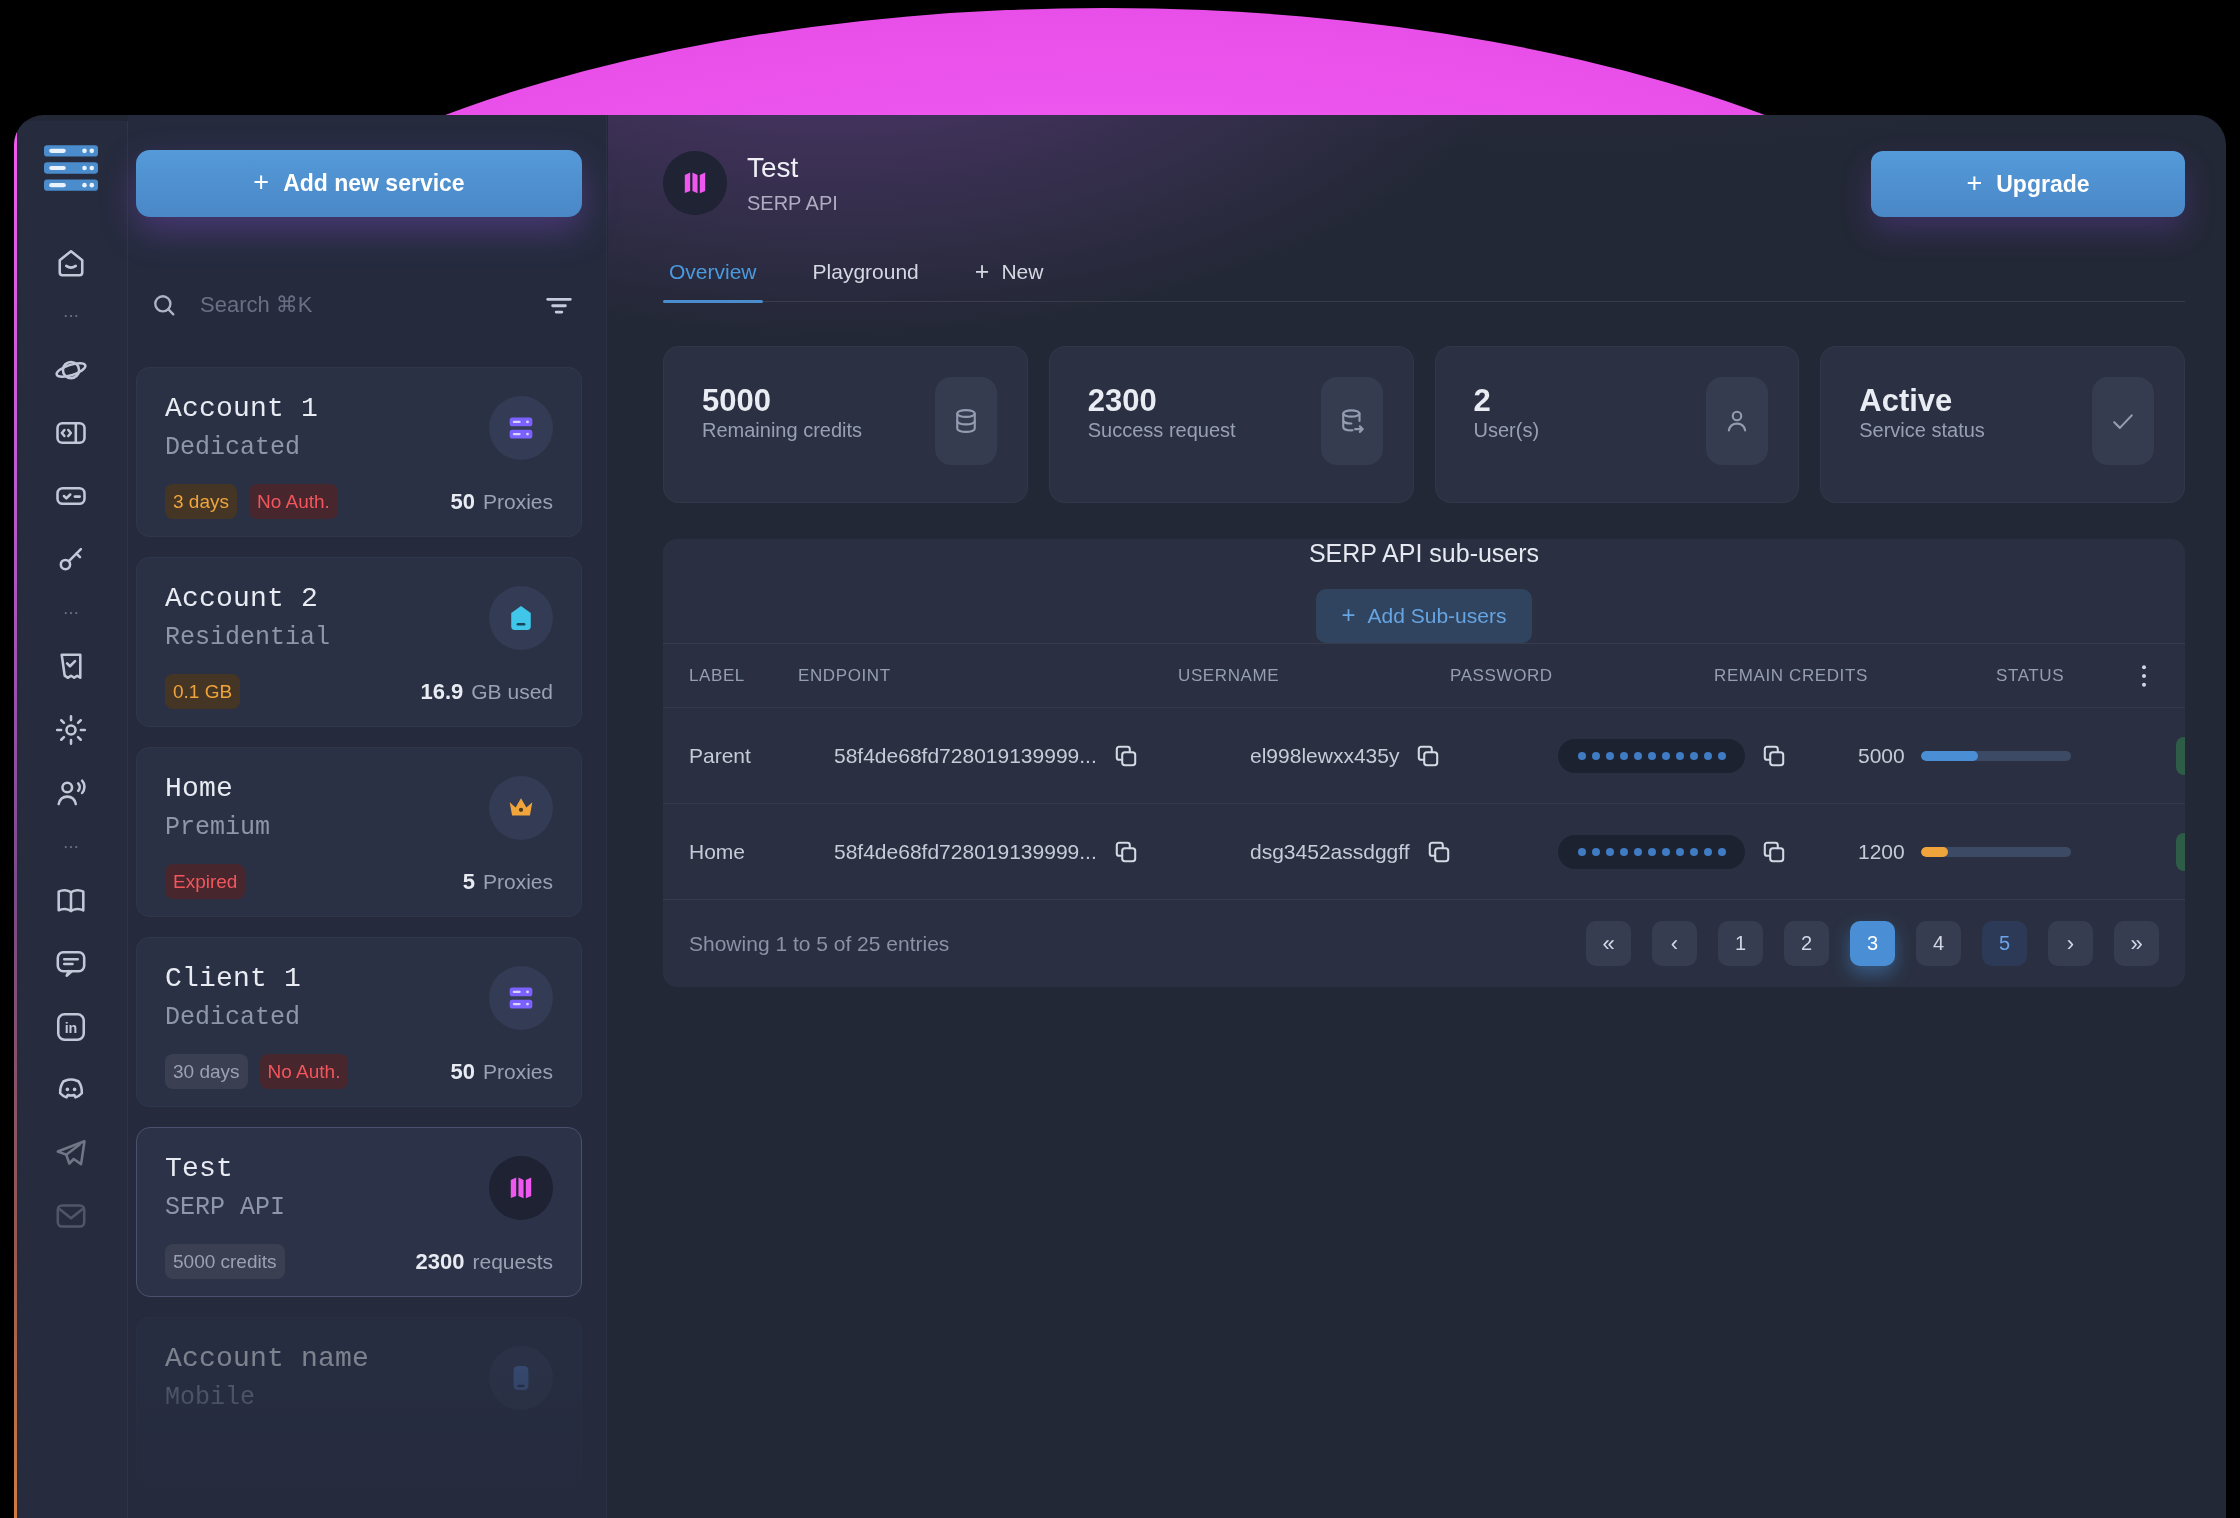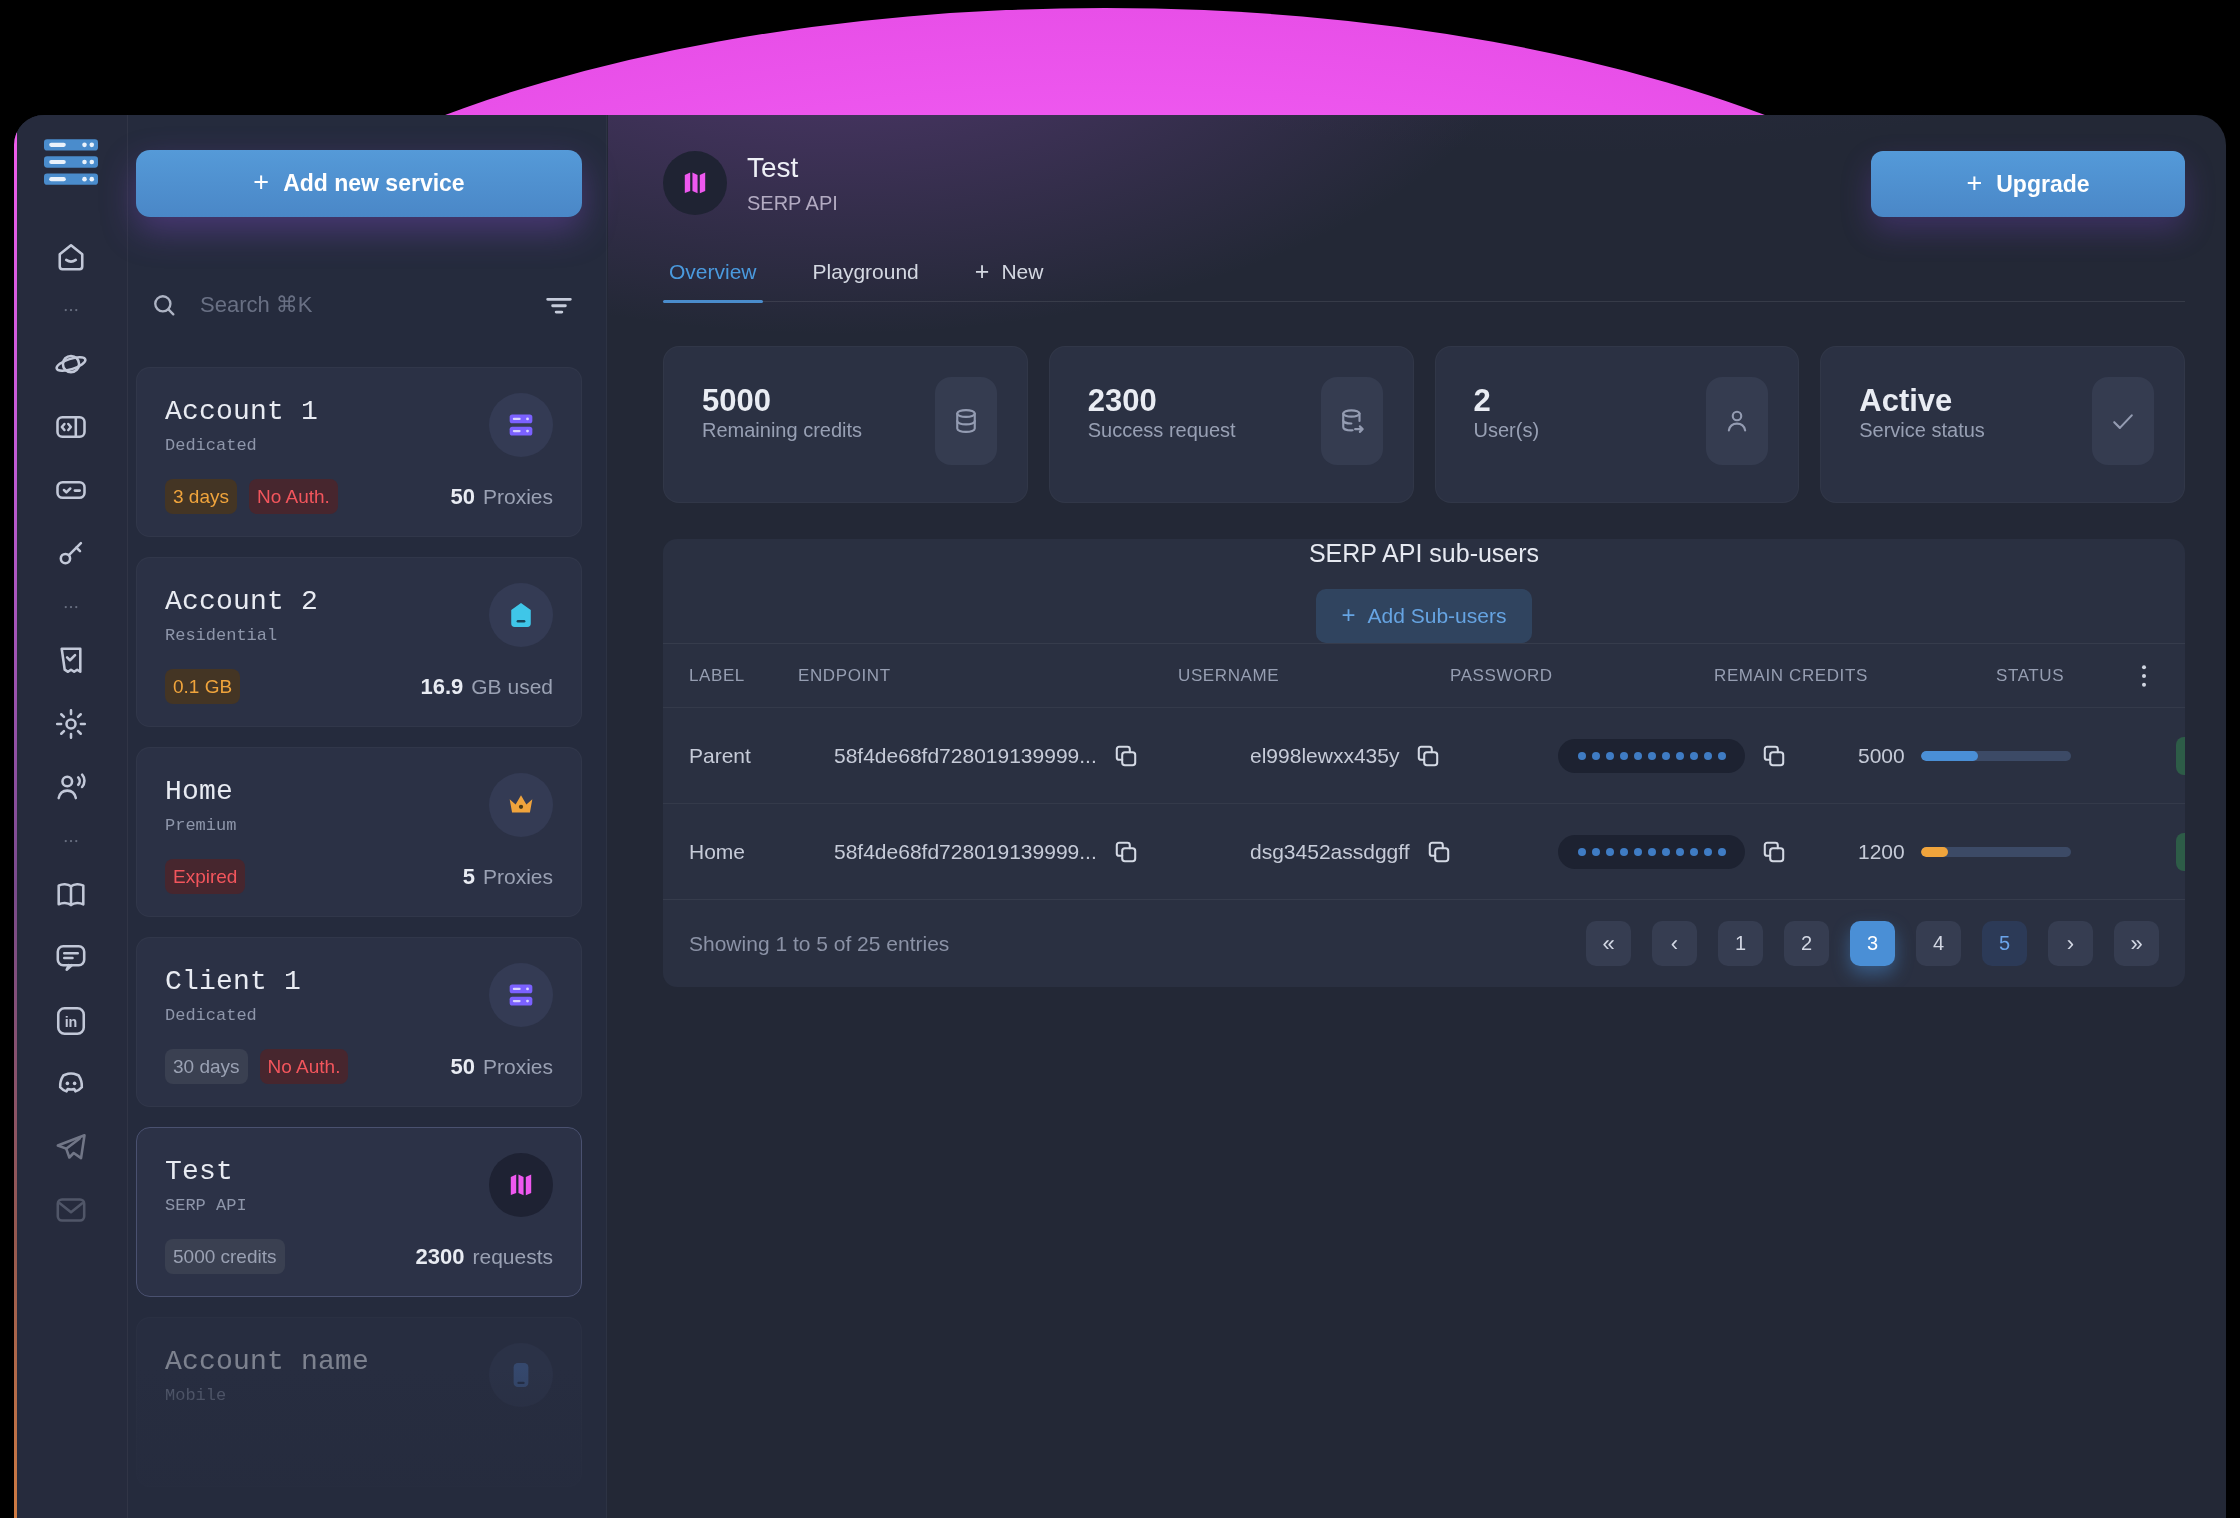--- a/index.html
+++ b/index.html
@@ -11,21 +11,21 @@
   .arch{position:absolute;left:95px;top:8px;width:2020px;height:880px;border-radius:50%;
         background:radial-gradient(closest-side at 50% 45%, #f063f0 0%, #ee58ef 70%, #e84fe8 100%);}
 
   
   .window{position:absolute;left:14px;top:115px;width:2212px;height:1403px;
           background:#232836;border-radius:30px 30px 0 0;overflow:hidden;}
   .window::after{content:"";position:absolute;left:0;top:0;bottom:0;width:3px;z-index:40;
           background:linear-gradient(180deg,#f35ced 0%,#c05ad4 25%,#7a4a8c 55%,#95584f 80%,#cf7b43 100%);}
 
   
-  .rail{position:absolute;left:0;top:0;bottom:0;width:114px;background:#262b3d;
+  .rail{position:absolute;left:0;top:6px;bottom:0;width:114px;background:#262b3d;
         border-right:1px solid rgba(255,255,255,.05);display:flex;flex-direction:column;
         align-items:center;padding-top:24px;gap:27px;text-align:center;}
   .rail .logo{width:54px;height:46px;margin-bottom:26px;}
   .rail-item{width:36px;height:36px;color:#c2c8d8;display:flex;align-items:center;justify-content:center;}
   .rail-item.dots{height:18px;color:#6a7183;}
   .rail-item.dim{color:#8b90a0;opacity:.75;}
   .rail-item.dimmer{color:#747a8c;opacity:.55;}
   .rail-item svg{width:100%;height:100%;}
   .s{fill:none;stroke:currentColor;stroke-width:1.7;stroke-linecap:round;stroke-linejoin:round;}
 
@@ -47,21 +47,21 @@
   .filter-btn{width:34px;height:34px;background:none;border:none;color:#c6ccdb;cursor:pointer;padding:0;}
   .filter-btn svg{width:100%;height:100%;}
 
   .svc-list{margin-top:34px;display:flex;flex-direction:column;gap:20px;}
   .svc-card{background:#2b3145;border:1px solid rgba(255,255,255,.03);border-radius:14px;
             height:170px;padding:25px 28px 0 28px;cursor:pointer;position:relative;}
   .svc-card.selected{border:1px solid #4a5170;background:#2c3247;}
   .svc-card.faded{opacity:.45;}
   .svc-top{display:flex;justify-content:space-between;align-items:center;font-family:Liberation Mono, monospace;}
   .svc-name{font-size:28px;color:#e8ebf2;font-weight:500;letter-spacing:.2px;}
-  .svc-type{font-size:17px;color:#8e96aa;margin-top:9px;}
+  .svc-type{font-size:25px;color:#8e96aa;margin-top:9px;}
   .svc-icon{width:64px;height:64px;border-radius:50%;background:#343b54;flex:none;
             display:flex;align-items:center;justify-content:center;}
   .svc-icon.dark{background:#1e2233;}
   .svc-icon svg{width:34px;height:34px;}
   .svc-bottom{display:flex;justify-content:space-between;align-items:center;margin-top:22px;}
   .badges{display:flex;gap:12px;}
   .badge{font-size:19px;padding:8px 8px;border-radius:8px;line-height:1;}
   .badge.orange{background:#443524;color:#f0a43c;}
   .badge.red{background:#47262e;color:#f2555c;}
   .badge.gray{background:#3a4051;color:#9aa1b3;}

